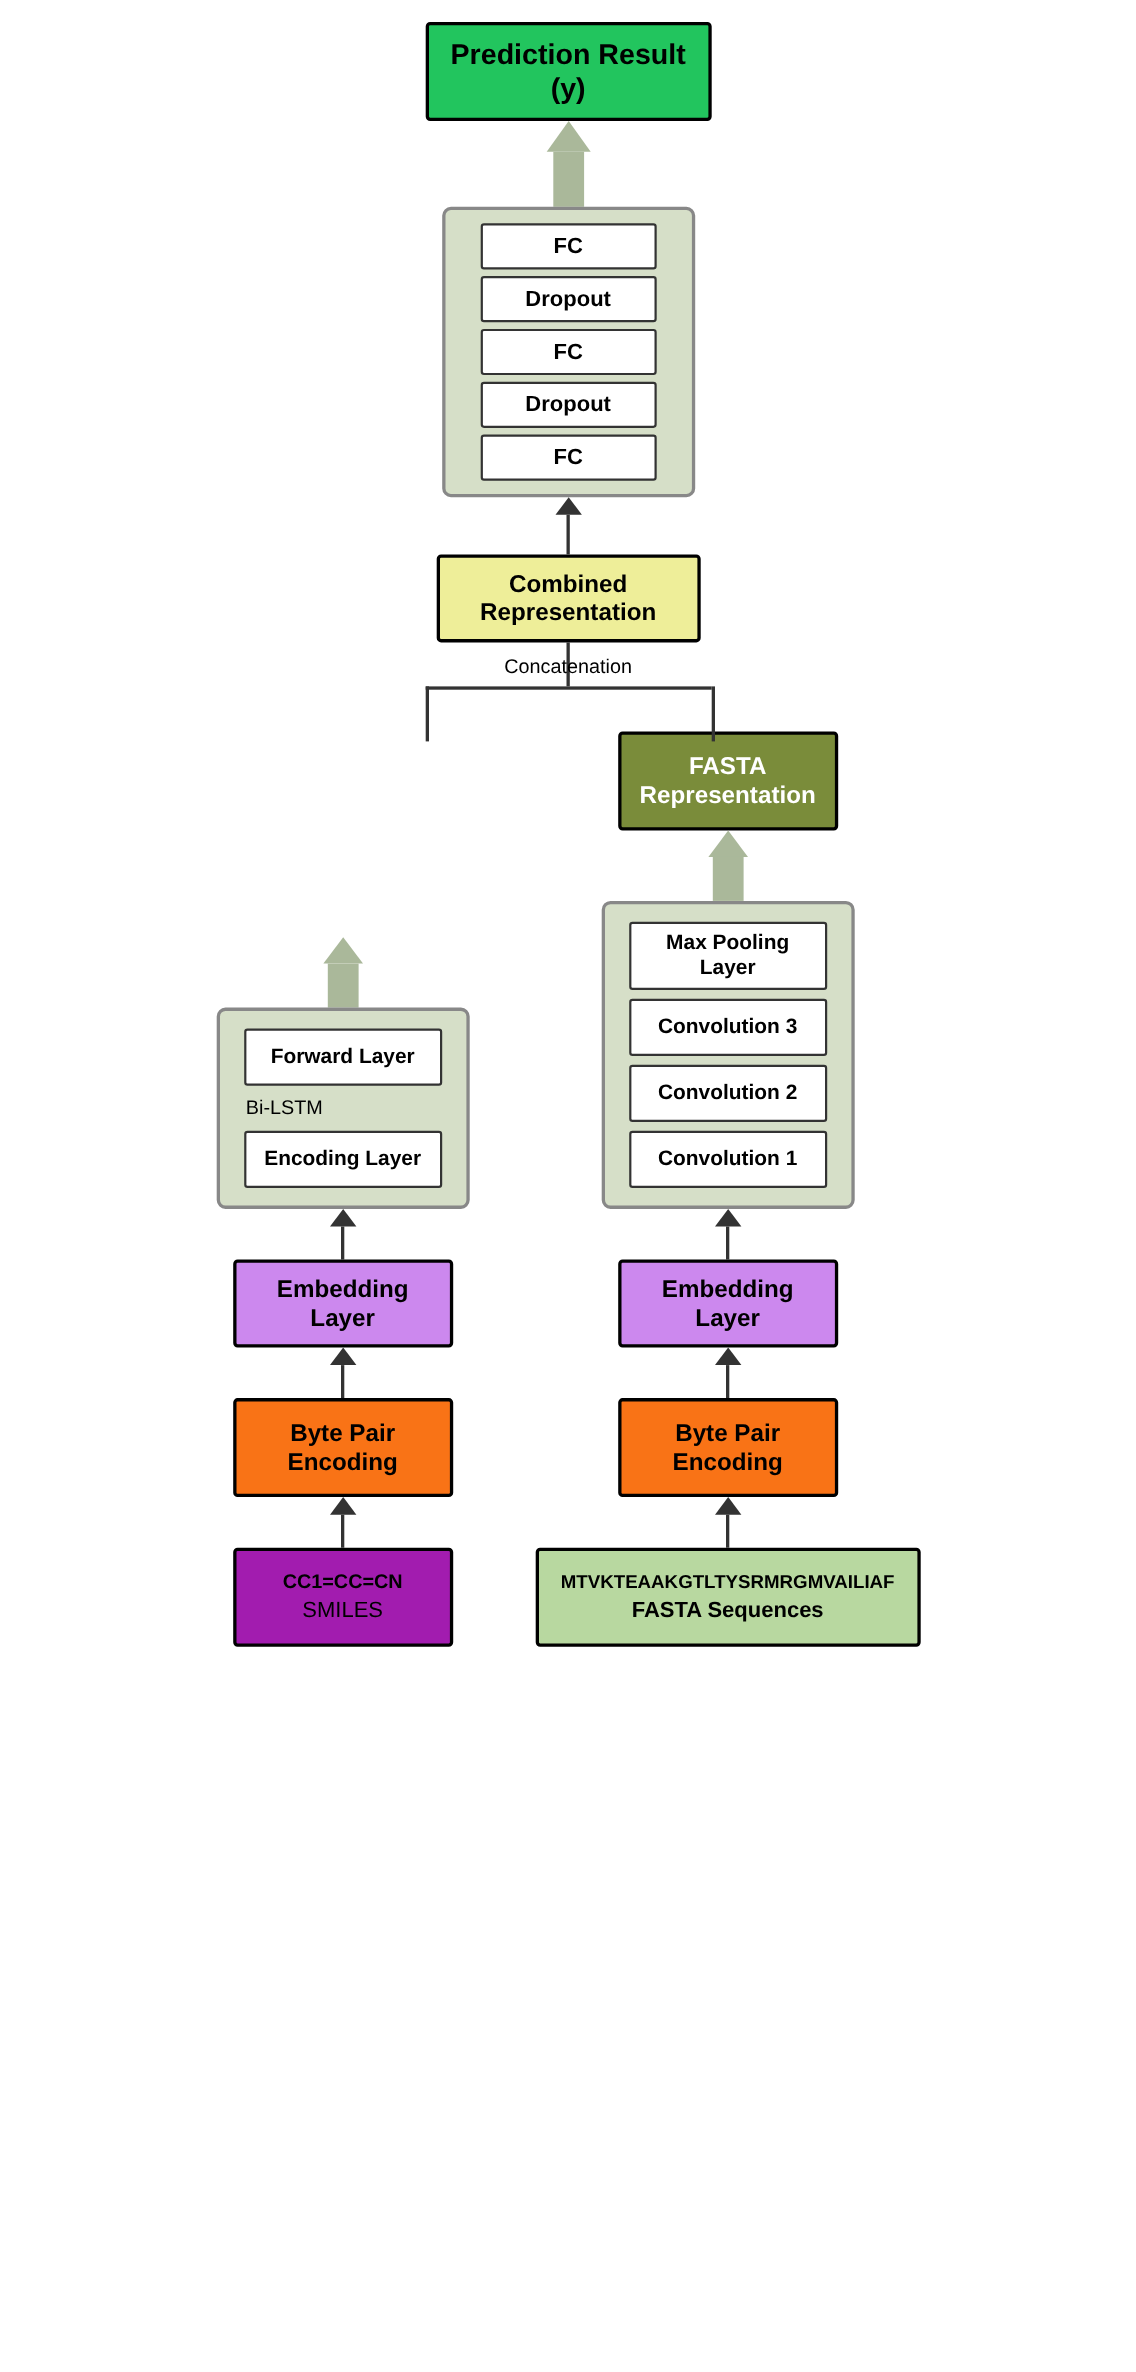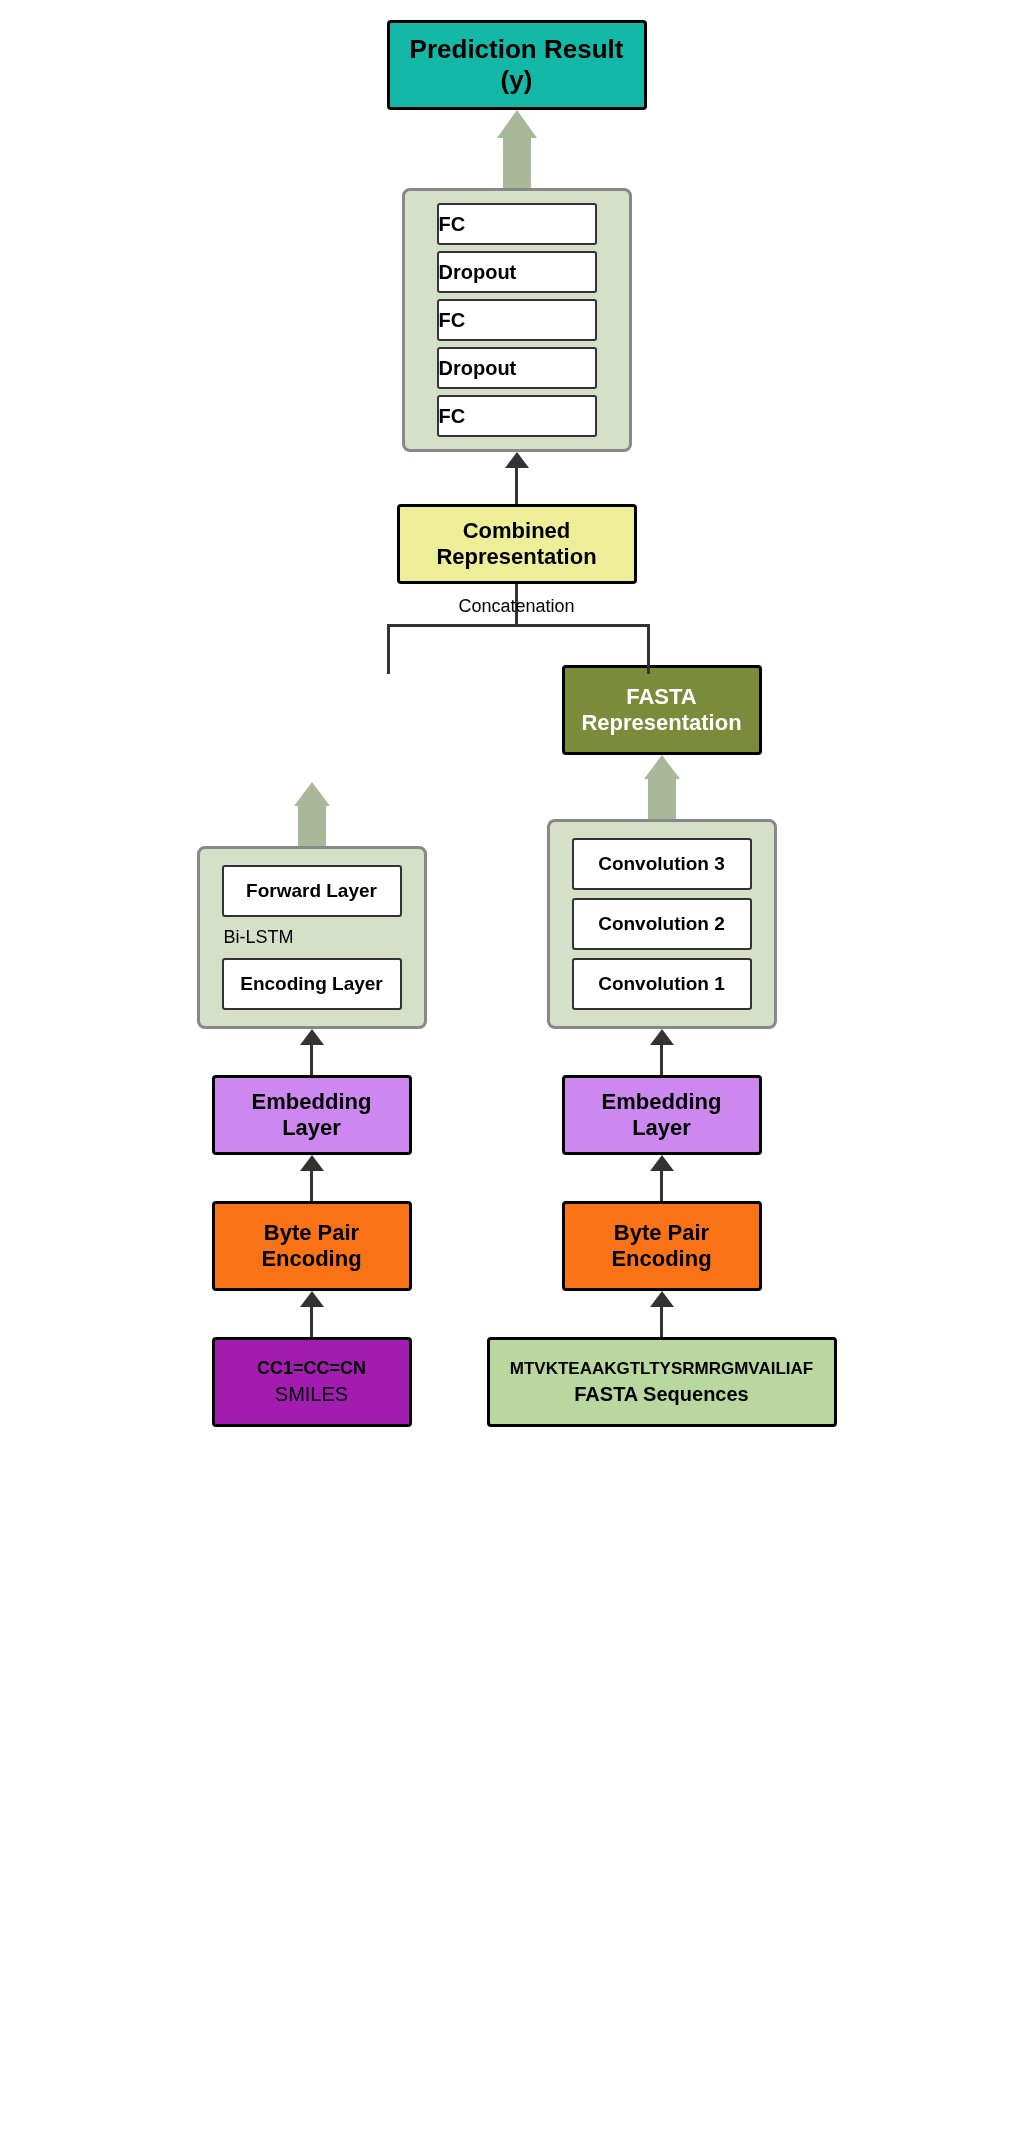--- a/index.html
+++ b/index.html
@@ -26,21 +26,21 @@
       align-items: center;
       justify-content: center;
       text-align: center;
       font-weight: bold;
       font-size: 22px;
       border: 3px solid #000;
       border-radius: 4px;
     }
 
     .box-prediction {
-      background: #14b8a6;
+      background: #22c55e;
       width: 260px;
       min-height: 90px;
       font-size: 26px;
       padding: 10px;
     }
 
     .fc-stack {
       background: #d6dfc8;
       border: 3px solid #888;
       border-radius: 8px;
@@ -52,21 +52,21 @@
       width: 230px;
     }
     .fc-item {
       background: #fff;
       border: 2px solid #333;
       border-radius: 3px;
       width: 160px;
       height: 42px;
       display: flex;
       align-items: center;
-      justify-content: flex-start;
+      justify-content: center;
       font-weight: bold;
       font-size: 20px;
     }
 
     .box-combined {
       background: #eeee99;
       width: 240px;
       min-height: 80px;
       font-size: 22px;
       padding: 10px;
@@ -353,20 +353,23 @@
       <div class="box box-fasta-repr">
         <span>FASTA Representation</span>
       </div>
 
       <div class="arrow-up-large">
         <div class="arrow-head-up" style="border-left-width:18px;border-right-width:18px;border-bottom-width:24px;"></div>
         <div class="arrow-shaft" style="height:40px;"></div>
       </div>
 
       <div class="cnn-container">
+        <div class="inner-box" style="min-height:62px;">
+          <span>Max Pooling Layer</span>
+        </div>
         <div class="inner-box">
           <span>Convolution 3</span>
         </div>
         <div class="inner-box">
           <span>Convolution 2</span>
         </div>
         <div class="inner-box">
           <span>Convolution 1</span>
         </div>
       </div>

